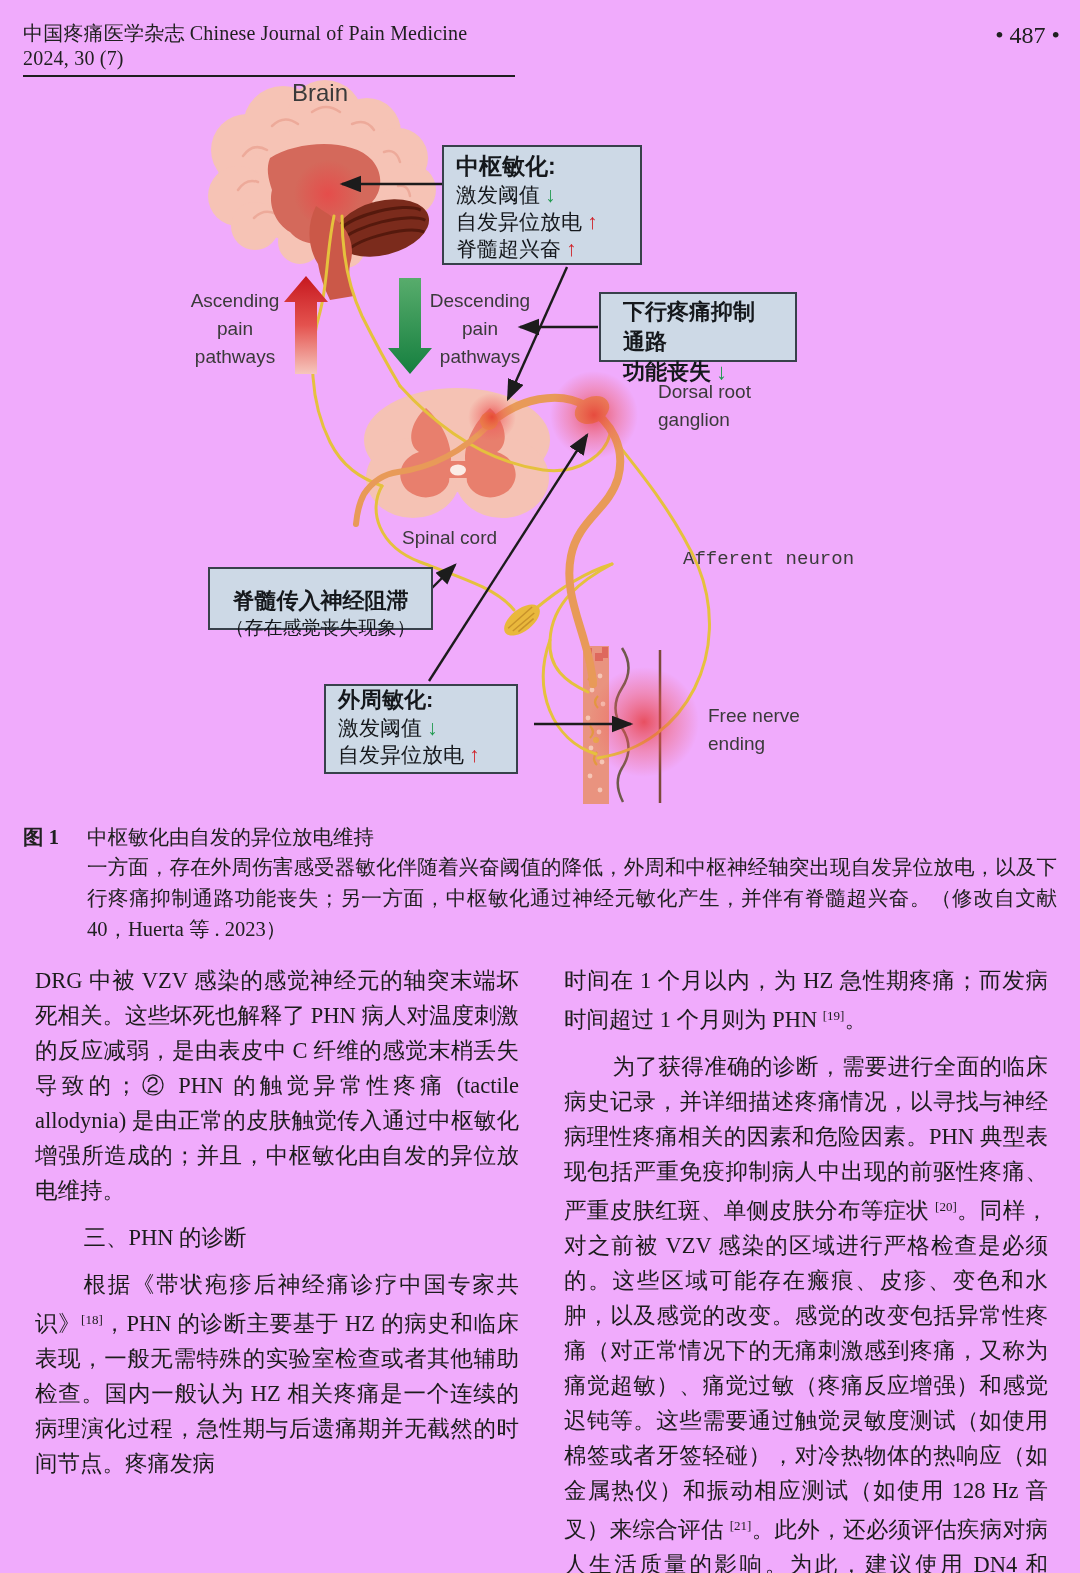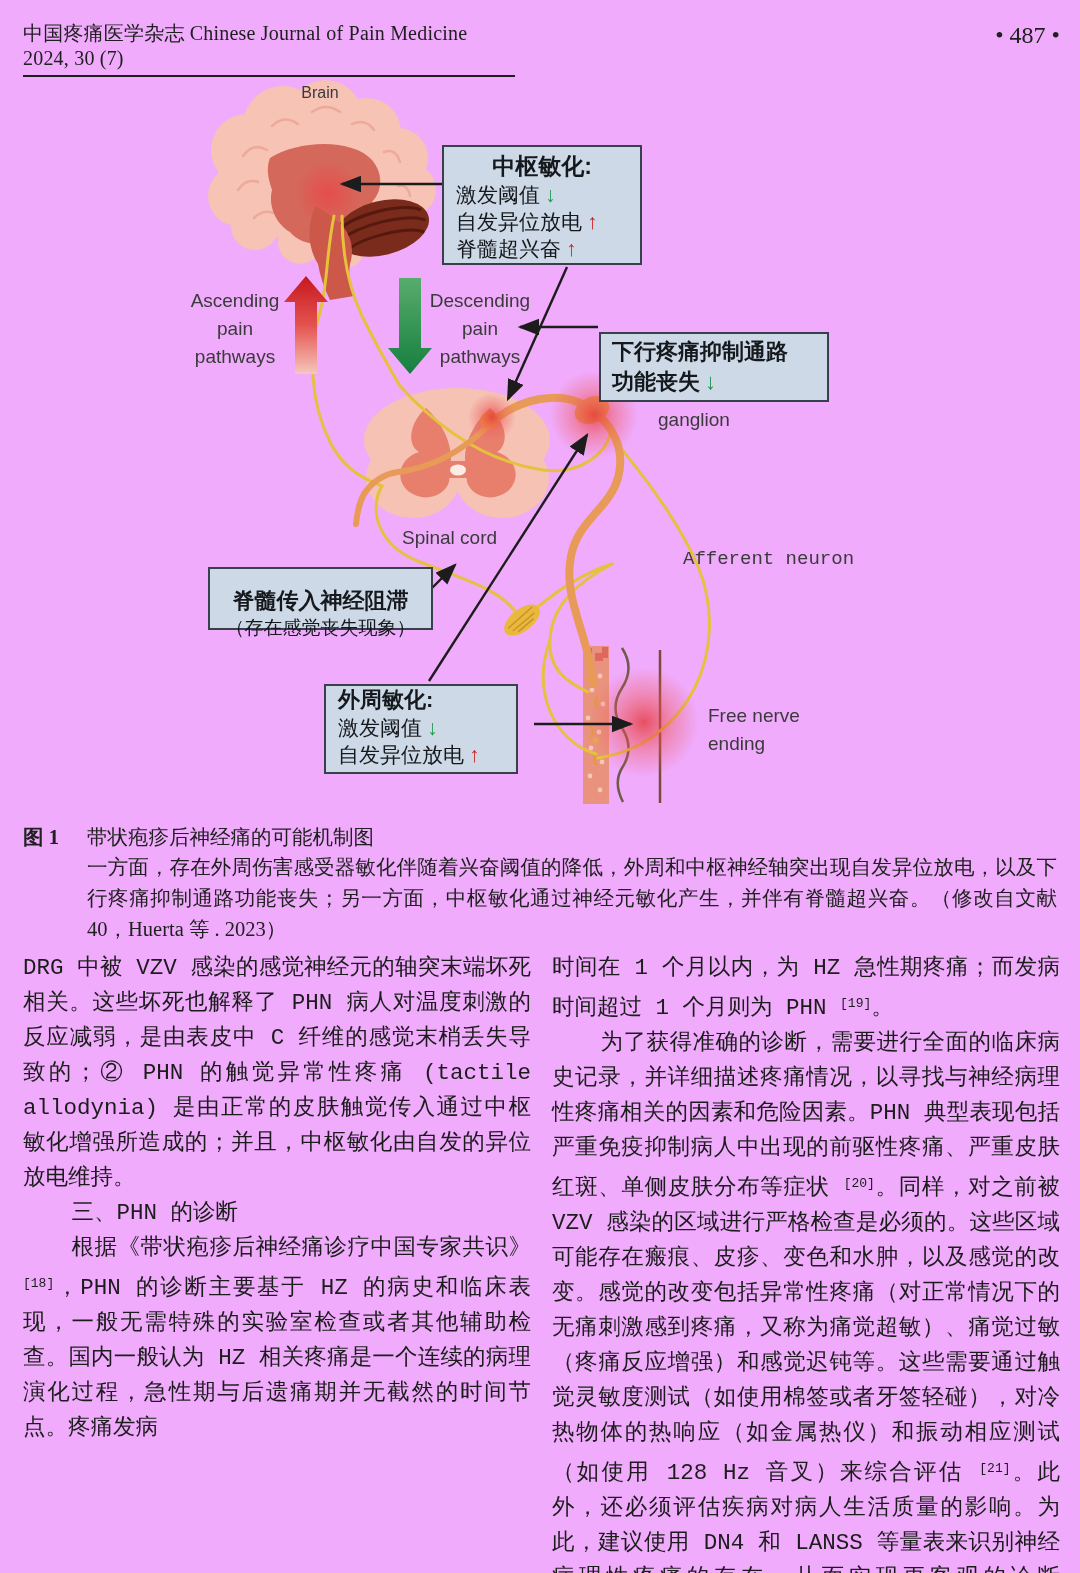--- a/index.html
+++ b/index.html
@@ -27,21 +27,21 @@
   .dn{color:#1f9a4e;}
 
   
   .cap-row{left:23px;top:822px;width:1034px;font-size:20.5px;line-height:30px;}
   .cap-tag{font-weight:700;display:inline-block;width:64px;}
   .cap-body{left:87px;top:852px;width:970px;font-size:20.5px;line-height:31px;text-align:justify;}
 
   
   .col{position:absolute;top:951px;width:508px;font-size:22.5px;line-height:35px;
        text-align:justify;color:#1c1c1c;}
-  .col p{margin:0;font-family:Liberation Mono, monospace;}
+  .col p{margin:12px;}
   .ind{text-indent:2.15em;}
   .ref{font-size:13px;vertical-align:7px;letter-spacing:0;}
 </style>
 </head>
 <body>
 
 <div id="page">
 
   <div class="abs hdr-journal">中国疼痛医学杂志 Chinese Journal of Pain Medicine 2024, 30 (7)</div>
   <div class="abs hdr-page">• 487 •</div>
@@ -200,21 +200,21 @@
       <g stroke="#1c1c1c" stroke-width="2.4" fill="none">
         <path d="M 442,184 L 342,184" marker-end="url(#ah)"></path>
         <path d="M 567,267 L 508,399" marker-end="url(#ah)"></path>
         <path d="M 598,327 L 520,327" marker-end="url(#ah)"></path>
         <path d="M 431,589 L 455,565" marker-end="url(#ah)"></path>
         <path d="M 429,681 L 587,435" marker-end="url(#ah)"></path>
         <path d="M 534,724 L 631,724" marker-end="url(#ah)"></path>
       </g>
     </svg>
 
-    <div class="fl center" style="left:250px;top:4px;width:140px;font-size:16px;">Brain</div>
+    <div class="fl center" style="left:250px;top:4px;width:140px;font-size:24px;">Brain</div>
 
     <div class="fl center" style="left:155px;top:212px;width:160px;">
       <div>Ascending</div>
       <div>pain</div>
       <div>pathways</div>
     </div>
 
     <div class="fl center" style="left:400px;top:212px;width:160px;">
       <div>Descending</div>
       <div>pain</div>
@@ -229,45 +229,45 @@
     <div class="fl" style="left:402px;top:449px;width:130px;">Spinal cord</div>
 
     <div class="fl" style="left:683px;top:470px;width:180px;font-family:Liberation Mono, monospace;">Afferent neuron</div>
 
     <div class="fl" style="left:708px;top:627px;width:130px;">
       <div>Free nerve</div>
       <div>ending</div>
     </div>
 
     <div class="callout" style="left:442px;top:70px;width:200px;height:120px;padding:5px 12px;font-size:21px;line-height:27px;">
-      <div class="t" style="font-size:23px;line-height:29px;text-align:center;">中枢敏化:</div>
+      <div class="t" style="font-size:23px;line-height:29px;">中枢敏化:</div>
       <div><span>激发阈值</span><span class="arr dn">↓</span></div>
       <div><span>自发异位放电</span><span class="arr up">↑</span></div>
       <div><span>脊髓超兴奋</span><span class="arr up">↑</span></div>
     </div>
 
-    <div class="callout" style="left:599px;top:217px;width:230px;height:70px;padding:3px 11px;font-size:22px;line-height:30px;font-weight:700;margin-top:40px;">
+    <div class="callout" style="left:599px;top:217px;width:198px;height:70px;padding:3px 22px;font-size:22px;line-height:30px;font-weight:700;">
       <div>下行疼痛抑制通路</div>
       <div><span>功能丧失</span><span class="arr dn">↓</span></div>
     </div>
 
     <div class="callout" style="left:208px;top:492px;width:225px;height:63px;padding:17px 6px;text-align:center;">
       <div class="t" style="font-size:22px;line-height:29px;">脊髓传入神经阻滞</div>
       <div style="font-size:19px;line-height:25px;">（存在感觉丧失现象）</div>
     </div>
 
     <div class="callout" style="left:324px;top:609px;width:194px;height:90px;padding:0 12px;font-size:21px;line-height:27px;">
       <div class="t" style="font-size:22px;line-height:28px;">外周敏化:</div>
       <div><span>激发阈值</span><span class="arr dn">↓</span></div>
       <div><span>自发异位放电</span><span class="arr up">↑</span></div>
     </div>
   </div>
 
   <div class="abs cap-row">
-    <span class="cap-tag">图 1</span><span>带状疱疹后神经痛的可能机制图</span>
+    <span class="cap-tag">图 1</span><span>中枢敏化由自发的异位放电维持</span>
   </div>
   <div class="abs cap-body">一方面，存在外周伤害感受器敏化伴随着兴奋阈值的降低，外周和中枢神经轴突出现自发异位放电，以及下行疼痛抑制通路功能丧失；另一方面，中枢敏化通过神经元敏化产生，并伴有脊髓超兴奋。（修改自文献 40，Huerta 等 . 2023）</div>
 
   <div class="col" style="left:23px;">
     <p><span>DRG 中被 VZV 感染的感觉神经元的轴突末端坏死相关。这些坏死也解释了 PHN 病人对温度刺激的反应减弱，是由表皮中 C 纤维的感觉末梢丢失导致的；② PHN 的触觉异常性疼痛 (tactile allodynia) 是由正常的皮肤触觉传入通过中枢敏化增强所造成的；并且，中枢敏化由自发的异位放电维持。</span></p>
     <p class="ind"><span>三、PHN 的诊断</span></p>
     <p class="ind"><span>根据《带状疱疹后神经痛诊疗中国专家共识》</span><span class="ref">[18]</span><span>，PHN 的诊断主要基于 HZ 的病史和临床表现，一般无需特殊的实验室检查或者其他辅助检查。国内一般认为 HZ 相关疼痛是一个连续的病理演化过程，急性期与后遗痛期并无截然的时间节点。疼痛发病</span></p>
   </div>
 
   <div class="col" style="left:552px;">

